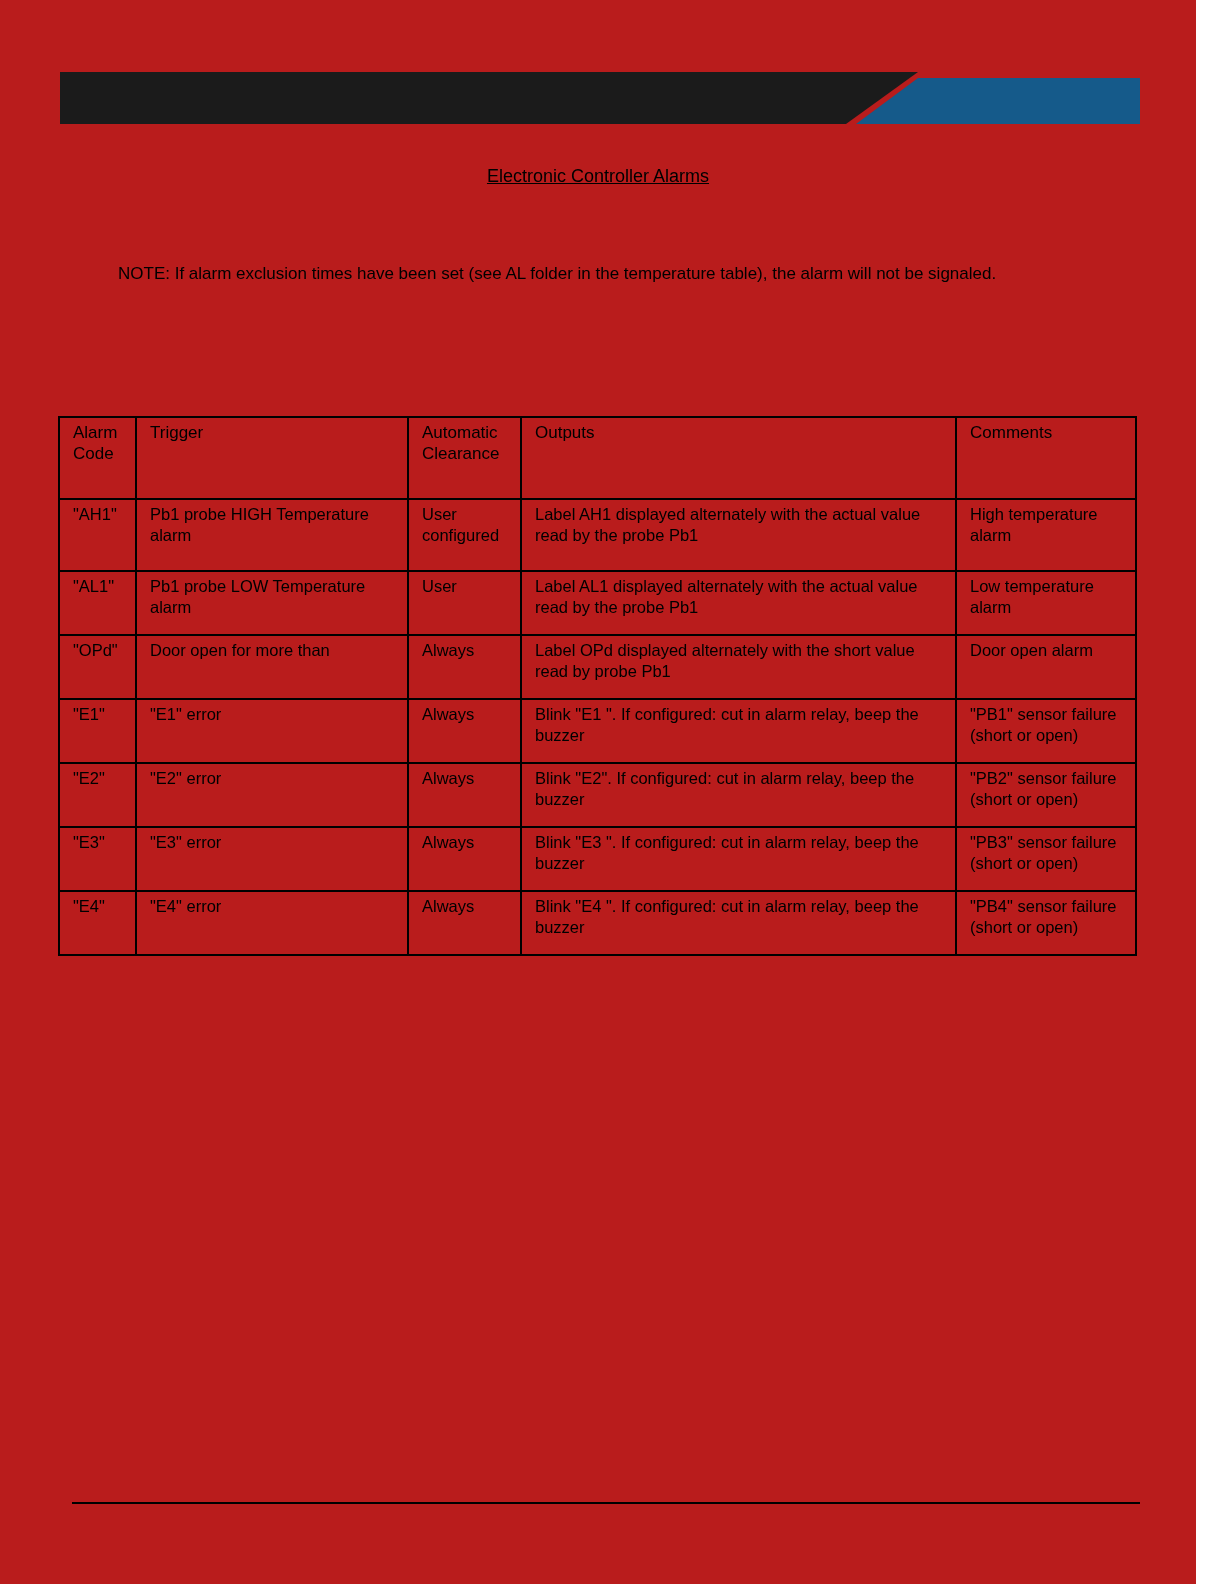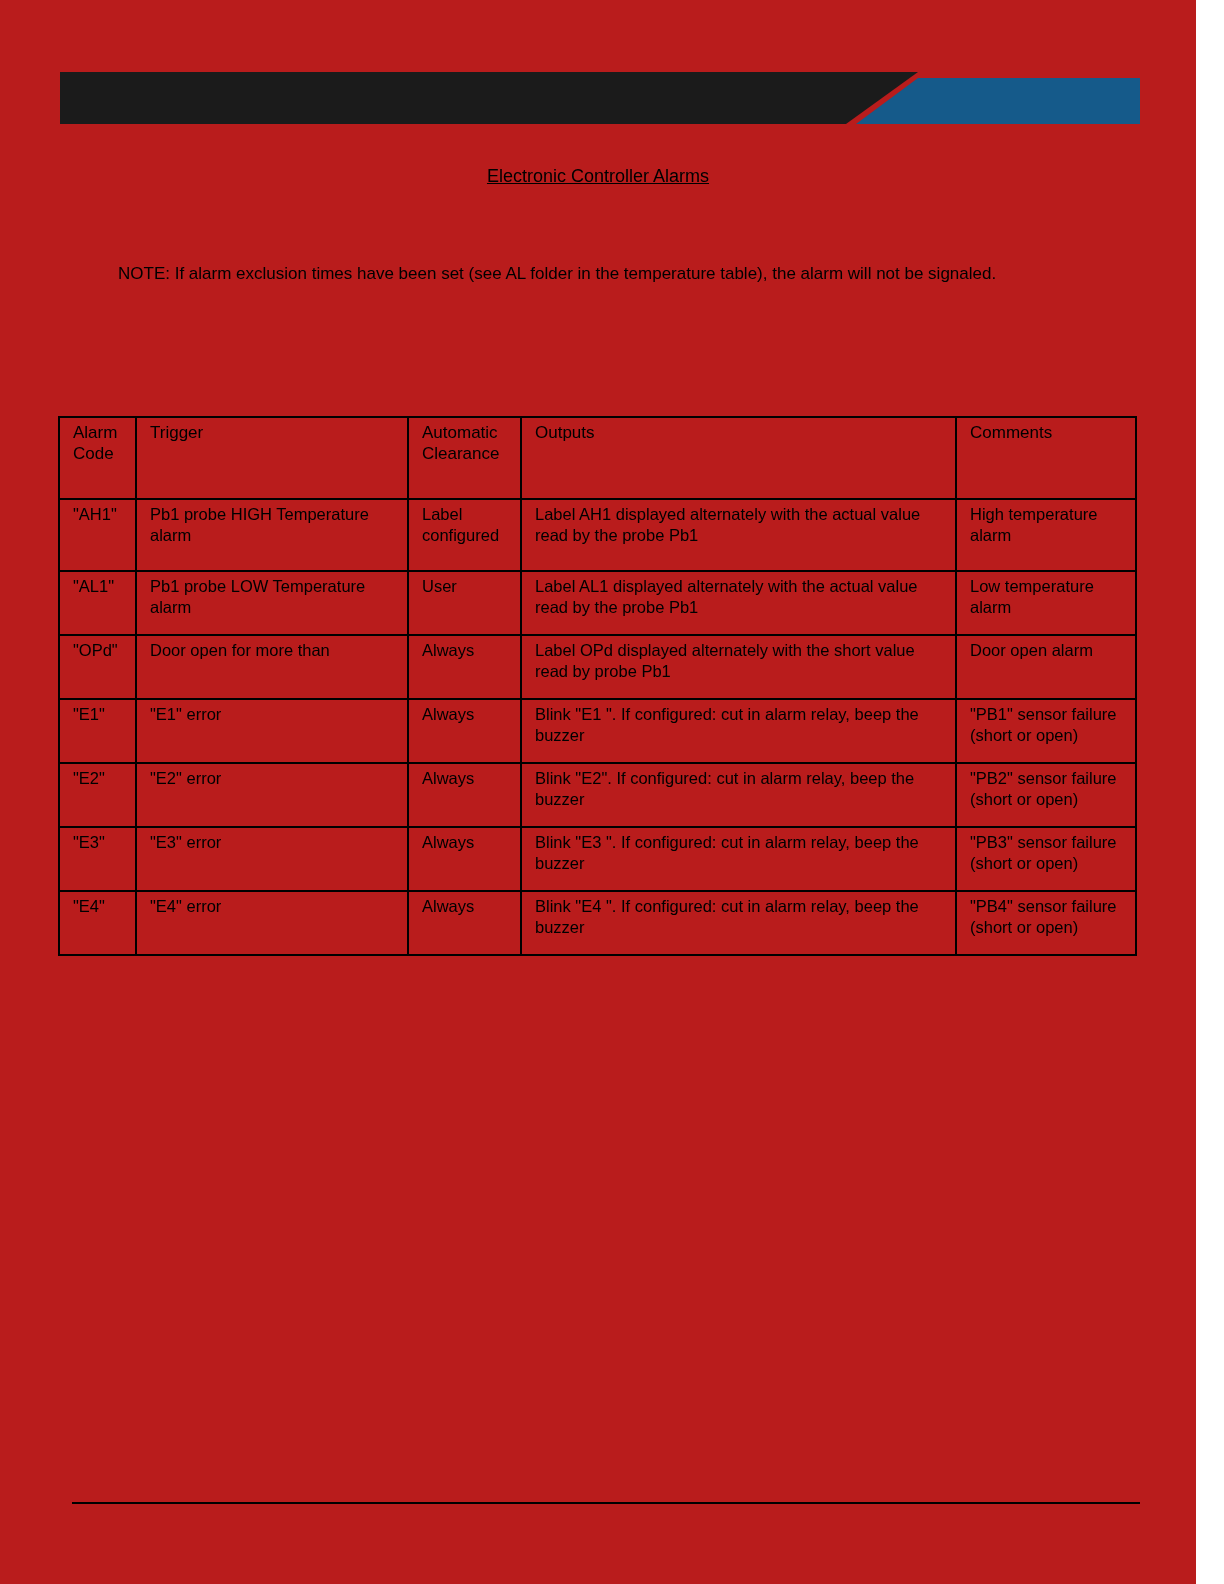--- a/index.html
+++ b/index.html
@@ -131,21 +131,21 @@
         <th>Trigger</th>
         <th class="h-clear">Automatic Clearance</th>
         <th>Outputs</th>
         <th>Comments</th>
       </tr>
     </thead>
     <tbody>
       <tr class="row-tall">
         <td>"AH1"</td>
         <td>Pb1 probe HIGH Temperature alarm</td>
-        <td>Label configured</td>
+        <td>User configured</td>
         <td class="cell-outputs no-justify">Label AH1 displayed alternately with the actual value read by the probe Pb1</td>
         <td>High temperature alarm</td>
       </tr>
       <tr class="row-std">
         <td>"AL1"</td>
         <td>Pb1 probe LOW Temperature alarm</td>
         <td>User</td>
         <td class="cell-outputs no-justify">Label AL1 displayed alternately with the actual value read by the probe Pb1</td>
         <td>Low temperature alarm</td>
       </tr>

